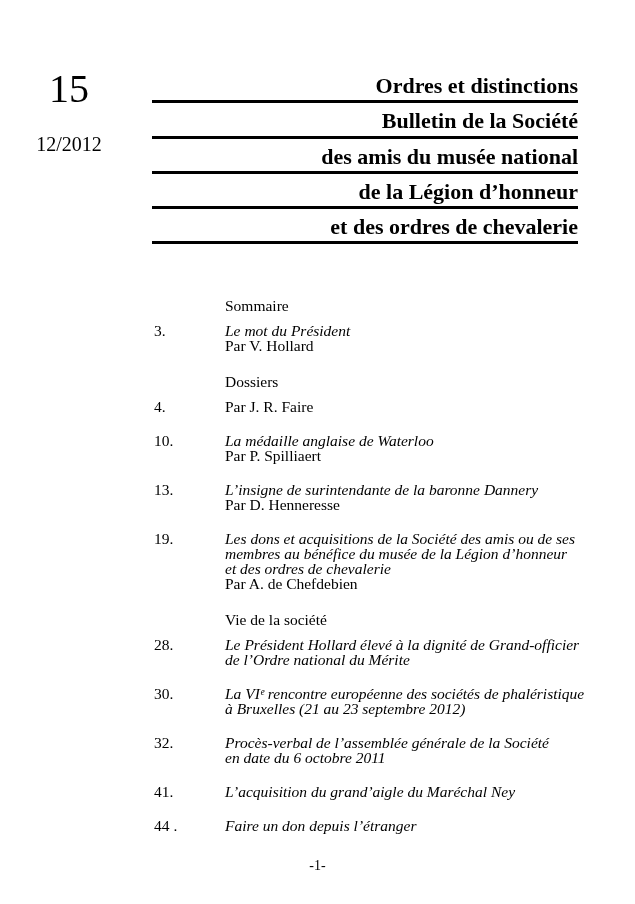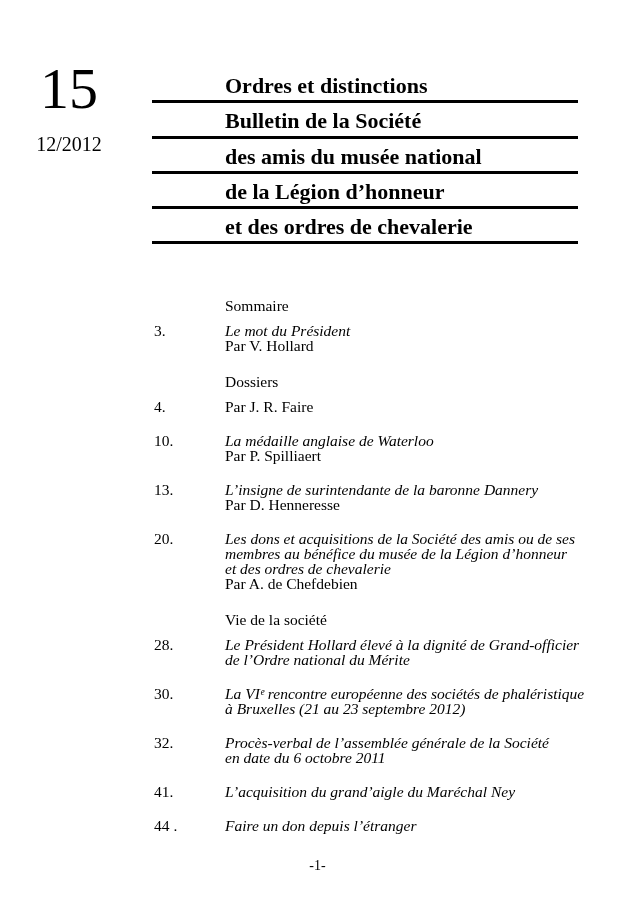--- a/index.html
+++ b/index.html
@@ -15,21 +15,21 @@
 
   
   .issue {
     position: absolute;
     left: 30px;
     top: 62px;
     width: 78px;
     text-align: center;
   }
   .issue-number {
-    font-size: 58px;
+    font-size: 40px;
     line-height: 54px;
     font-weight: 400;
   }
   .issue-date {
     font-size: 20px;
     line-height: 20px;
     margin-top: 18px;
   }
 
   
@@ -41,20 +41,21 @@
   }
   .masthead-line {
     box-sizing: border-box;
     height: 35.3px;
     padding: 5px 0 0 73px;
     font-size: 22px;
     line-height: 26px;
     font-weight: bold;
     border-bottom: 3px solid #000000;
     white-space: nowrap;
+    text-align: right;
   }
 
   
   .toc {
     position: absolute;
     left: 154px;
     top: 298px;
     width: 432px;
     font-size: 15.5px;
     line-height: 15px;
@@ -133,21 +134,21 @@
 
   <div class="toc-entry">
     <div class="entry-page">13.</div>
     <div class="entry-body">
       <div class="entry-title">L’insigne de surintendante de la baronne Dannery</div>
       <div class="entry-author">Par D. Henneresse</div>
     </div>
   </div>
 
   <div class="toc-entry">
-    <div class="entry-page">20.</div>
+    <div class="entry-page">19.</div>
     <div class="entry-body">
       <div class="entry-title">Les dons et acquisitions de la Société des amis ou de ses
 membres au bénéfice du musée de la Légion d’honneur
 et des ordres de chevalerie</div>
       <div class="entry-author">Par A. de Chefdebien</div>
     </div>
   </div>
 </div>
 
   <div class="toc-section">

